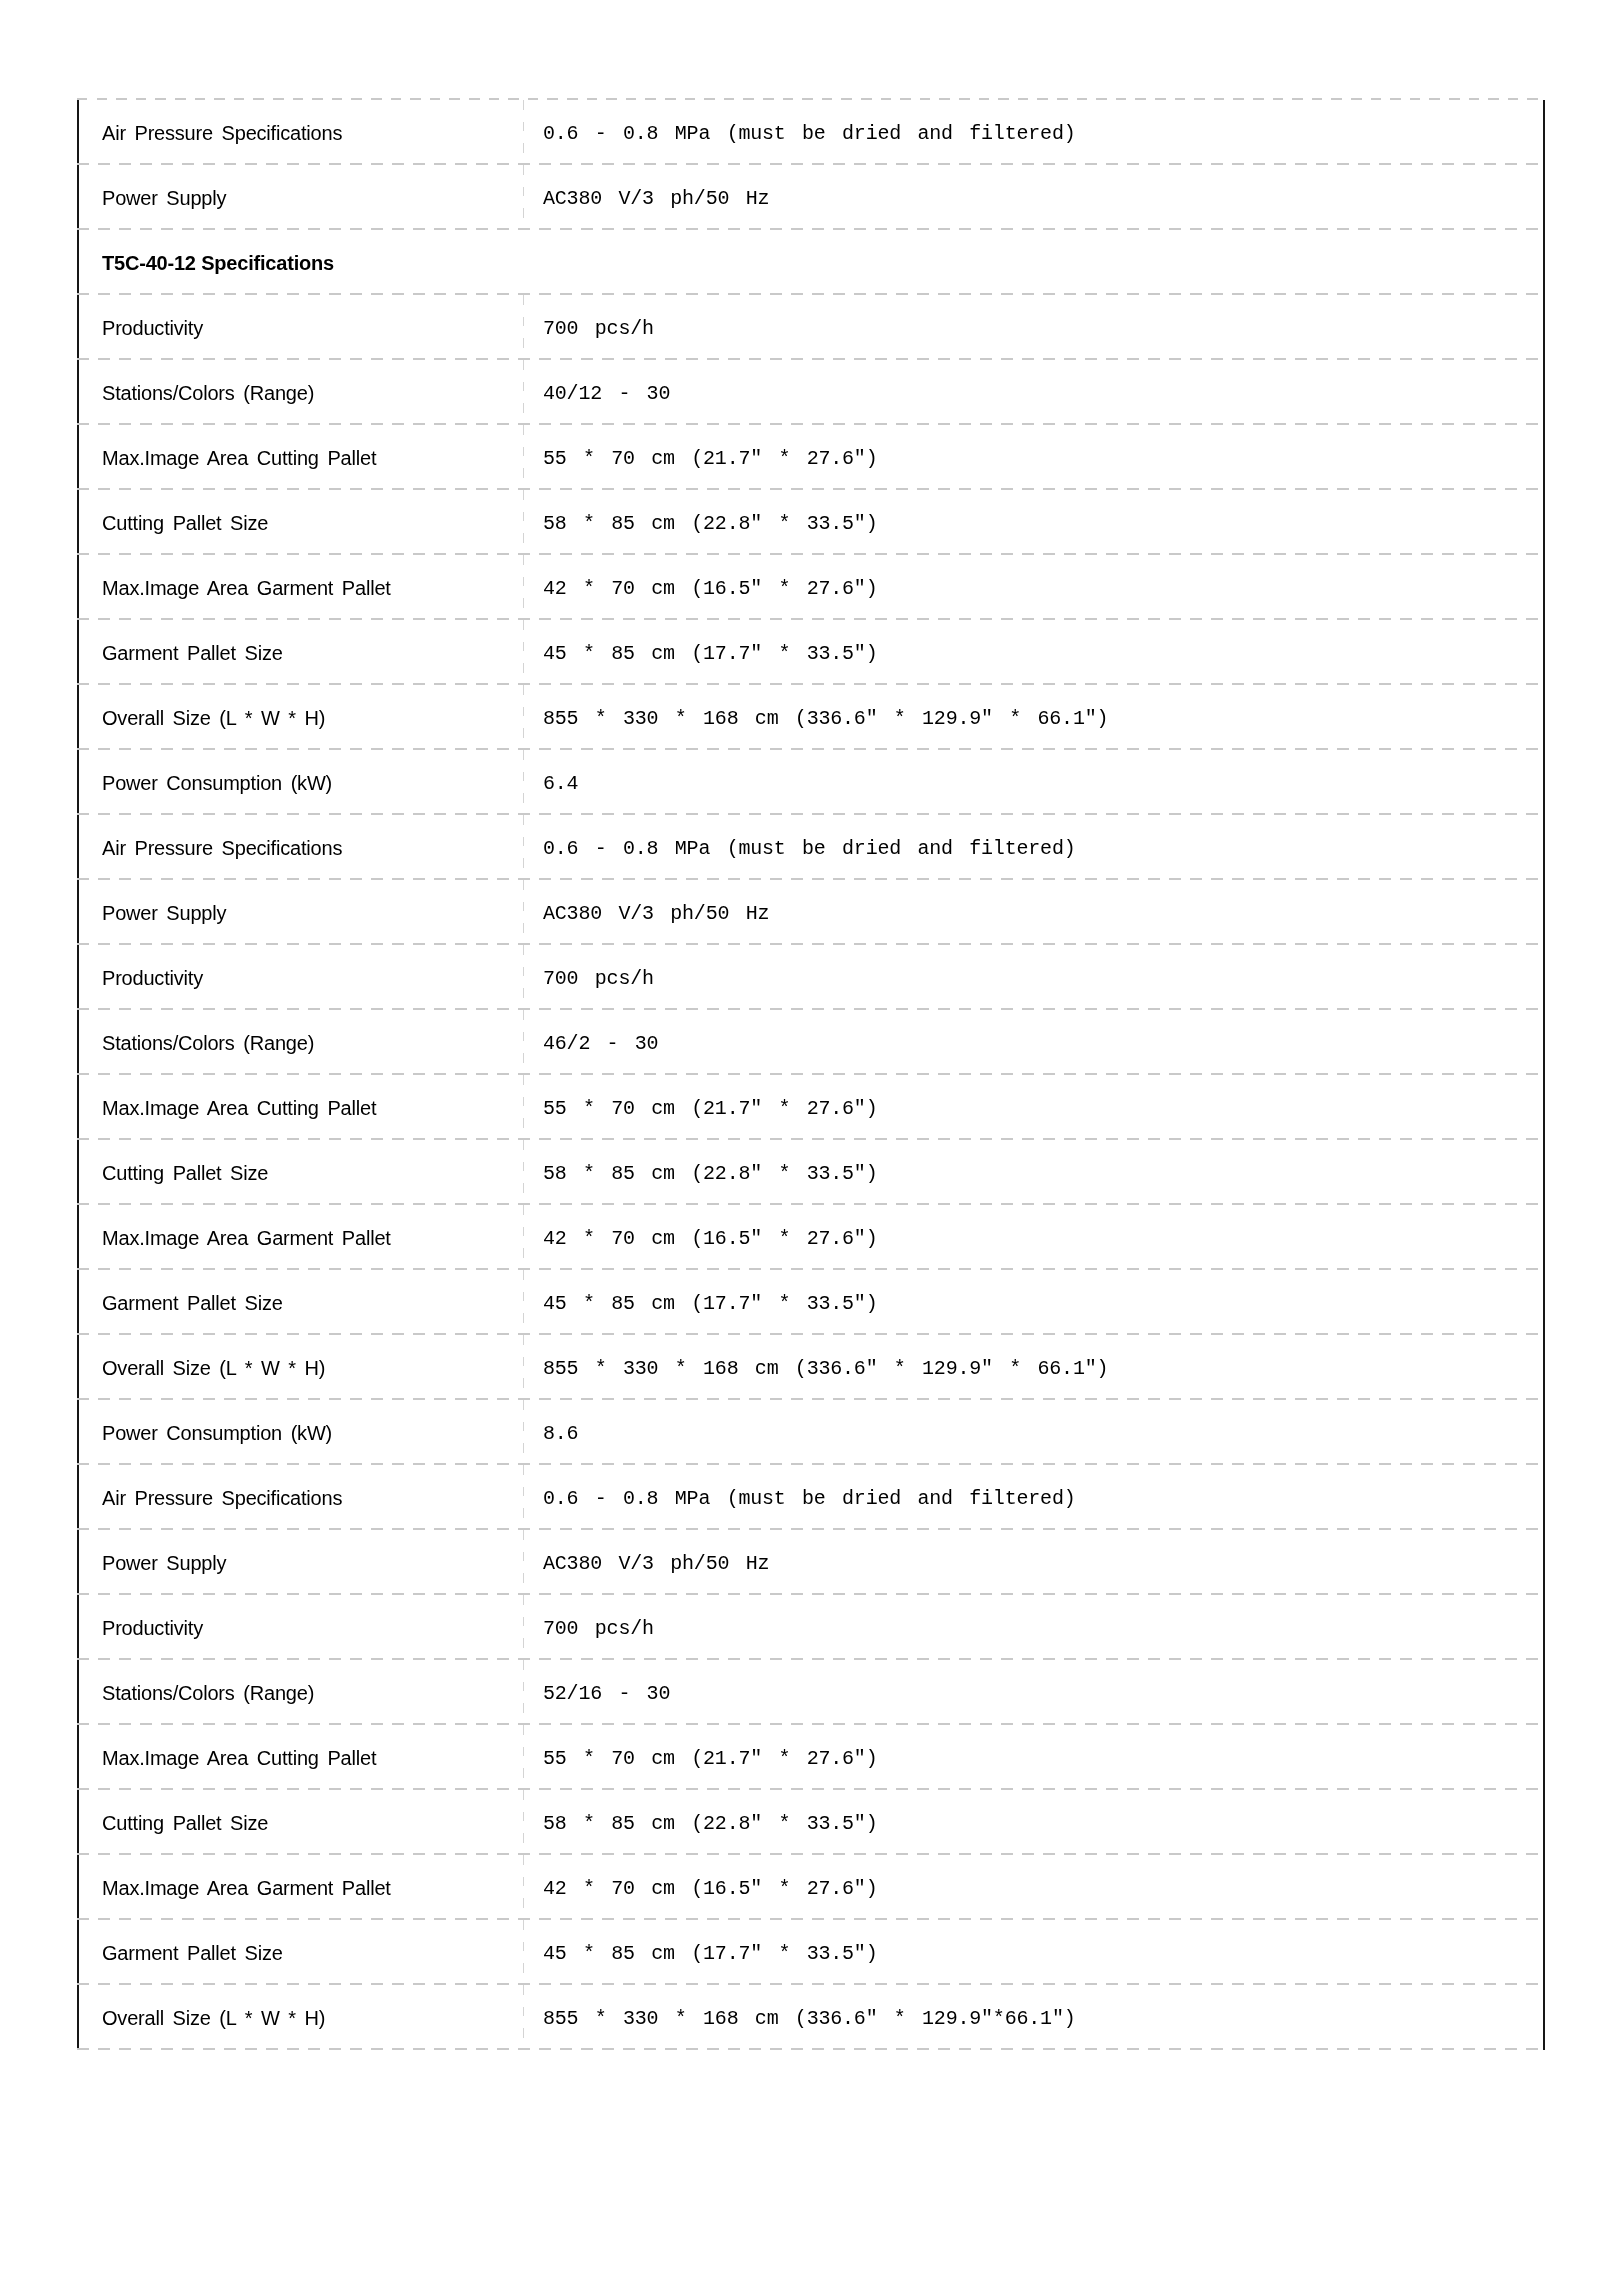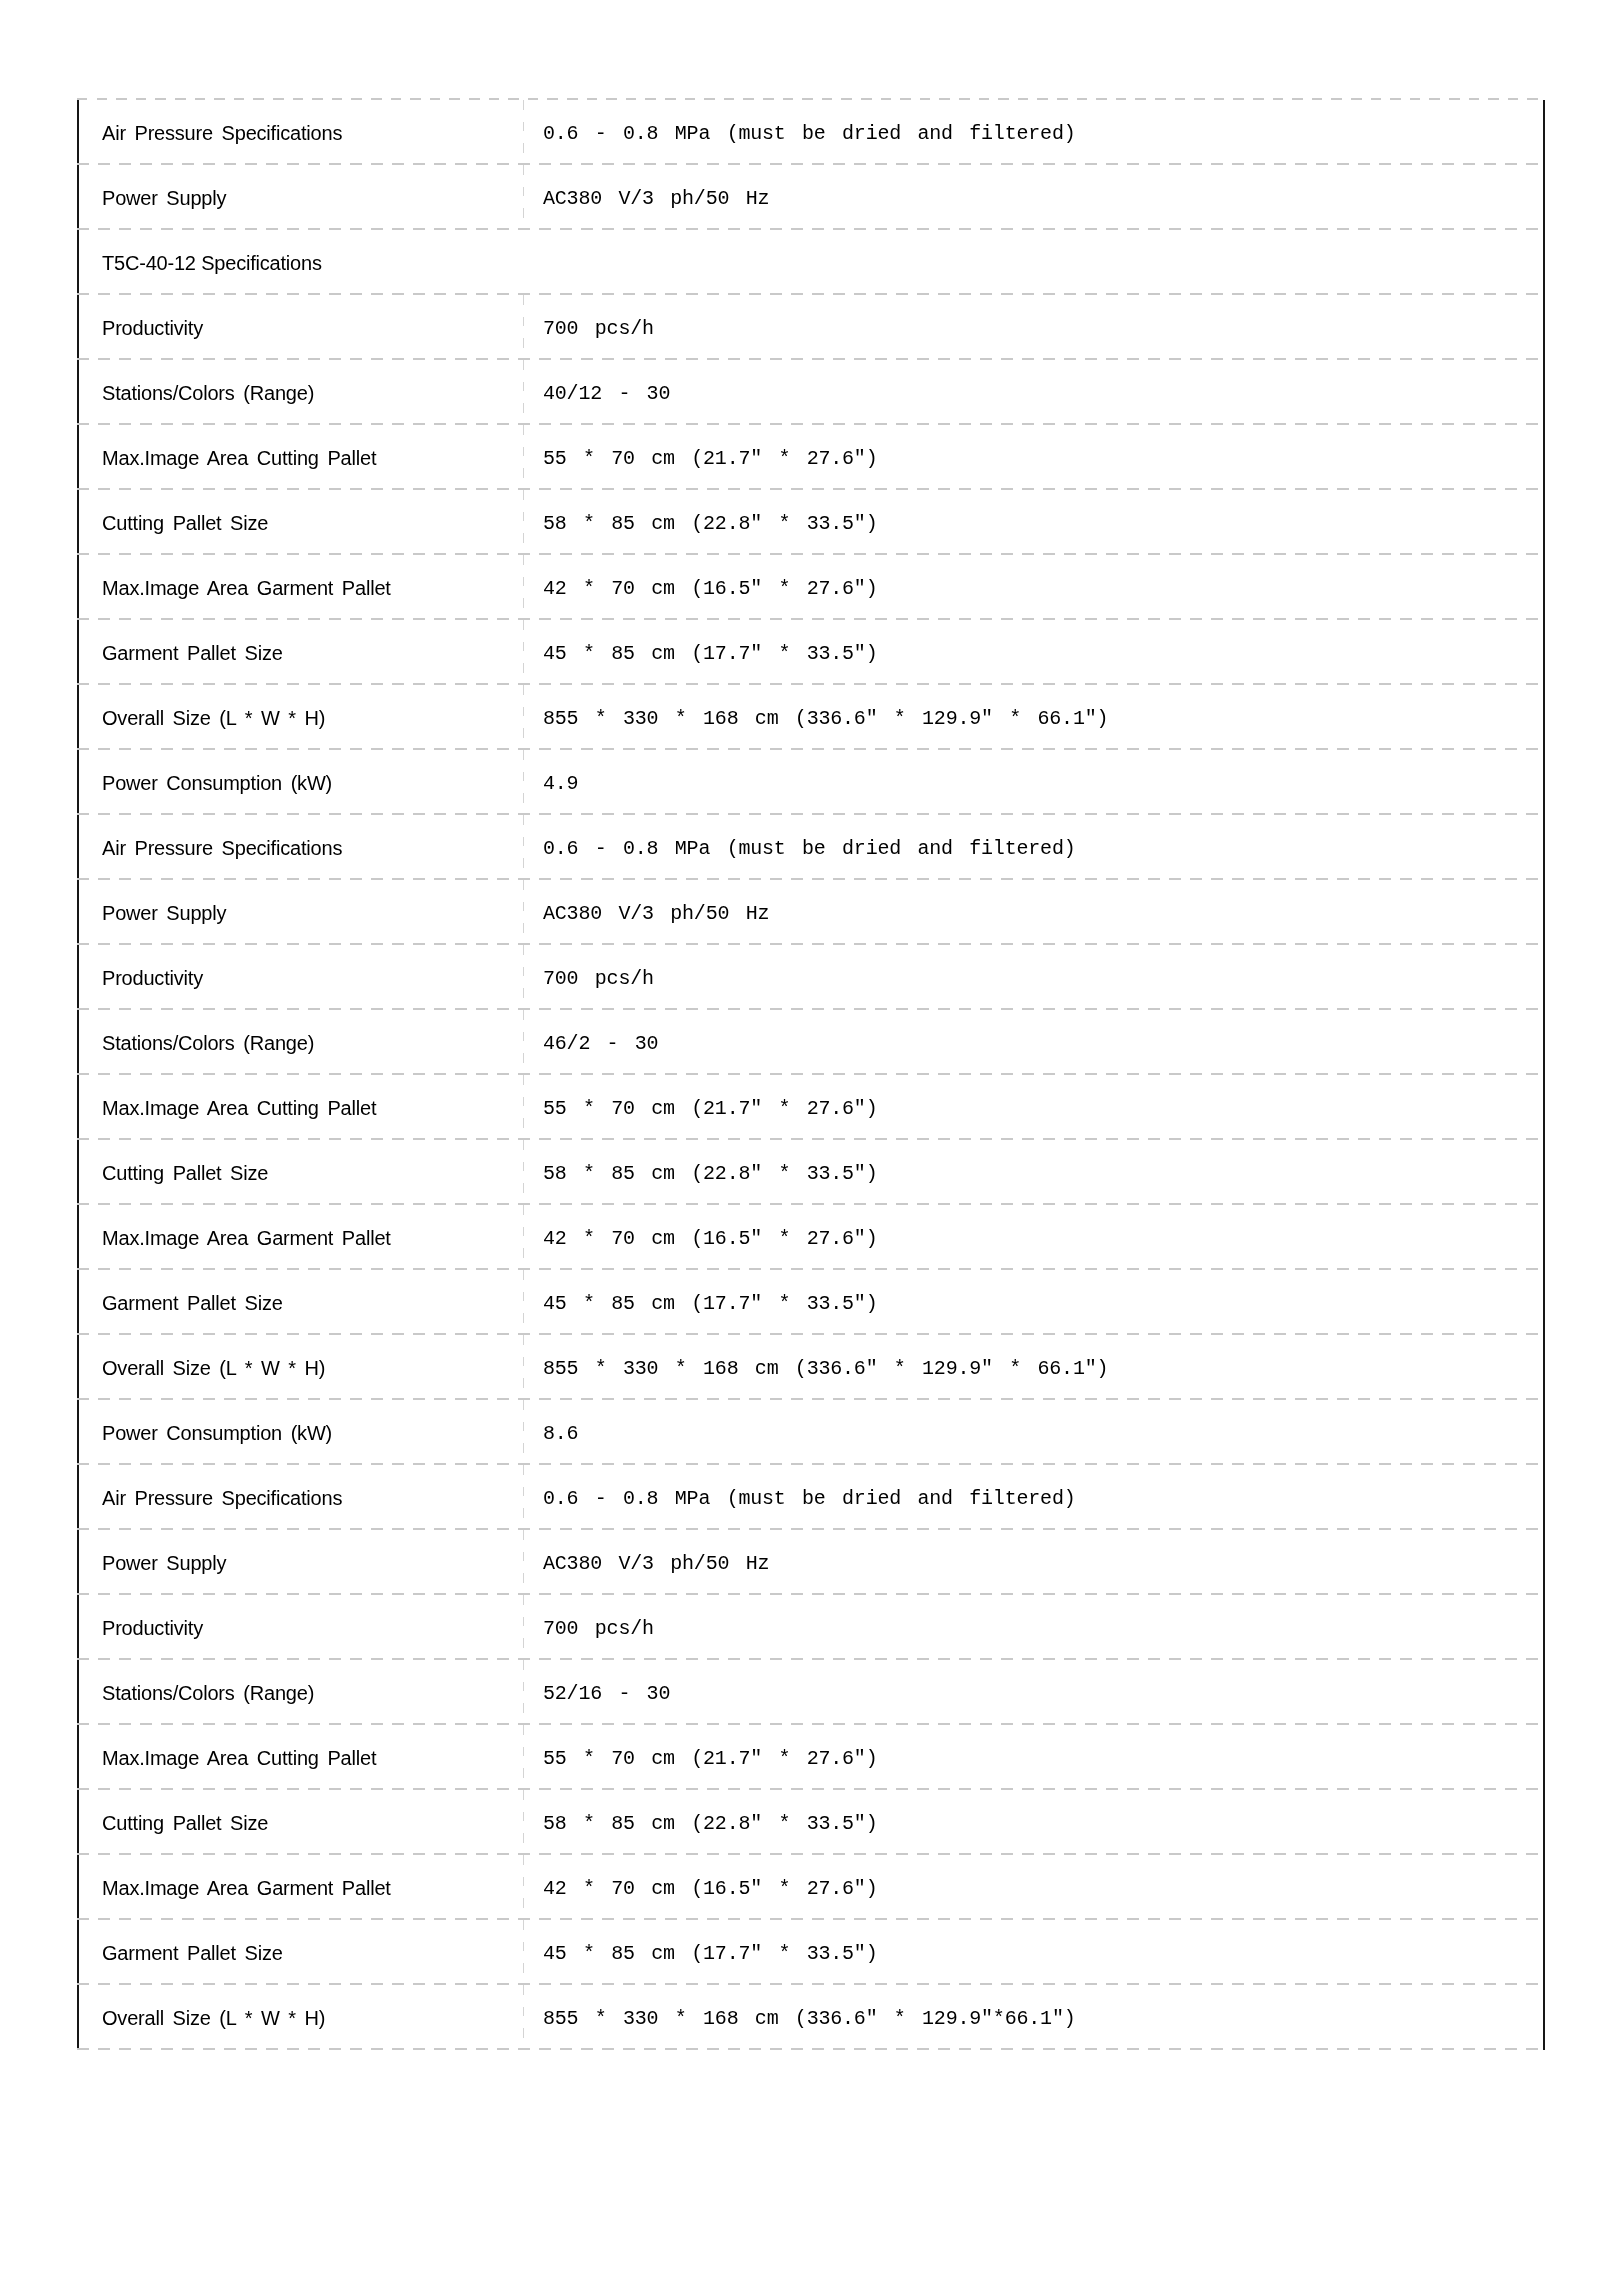--- a/index.html
+++ b/index.html
@@ -75,21 +75,21 @@
     word-spacing:4.6px;
     white-space:nowrap;
     font-family:Liberation Mono, monospace;
   }
   .section-title{
     position:absolute;
     left:23px;
     top:50%;
     transform:translateY(-50%);
     font-size:20px;
-    font-weight:normal;
+    font-weight:bold;
     letter-spacing:-0.2px;
     white-space:nowrap;
   }
 </style>
 </head>
 <body>
 
 <div class="page">
   <div class="spec-table" id="spec-table">
       <div class="row data-row">
@@ -136,21 +136,21 @@
         <div class="cell-value">45 * 85 cm (17.7" * 33.5")</div>
       </div>
       <div class="row data-row">
         <div class="col-sep"></div>
         <div class="cell-label">Overall Size (L * W * H)</div>
         <div class="cell-value">855 * 330 * 168 cm (336.6" * 129.9" * 66.1")</div>
       </div>
       <div class="row data-row">
         <div class="col-sep"></div>
         <div class="cell-label">Power Consumption (kW)</div>
-        <div class="cell-value">4.9</div>
+        <div class="cell-value">6.4</div>
       </div>
       <div class="row data-row">
         <div class="col-sep"></div>
         <div class="cell-label">Air Pressure Specifications</div>
         <div class="cell-value">0.6 - 0.8 MPa (must be dried and filtered)</div>
       </div>
       <div class="row data-row">
         <div class="col-sep"></div>
         <div class="cell-label">Power Supply</div>
         <div class="cell-value">AC380 V/3 ph/50 Hz</div>

